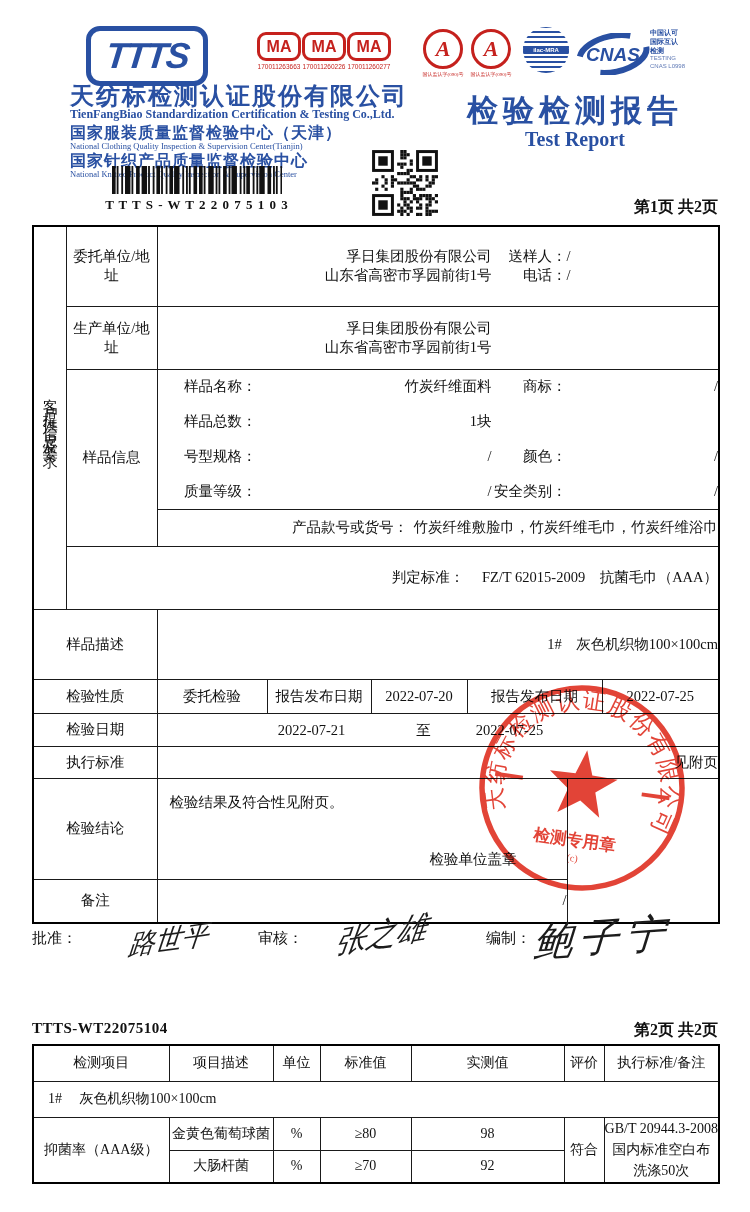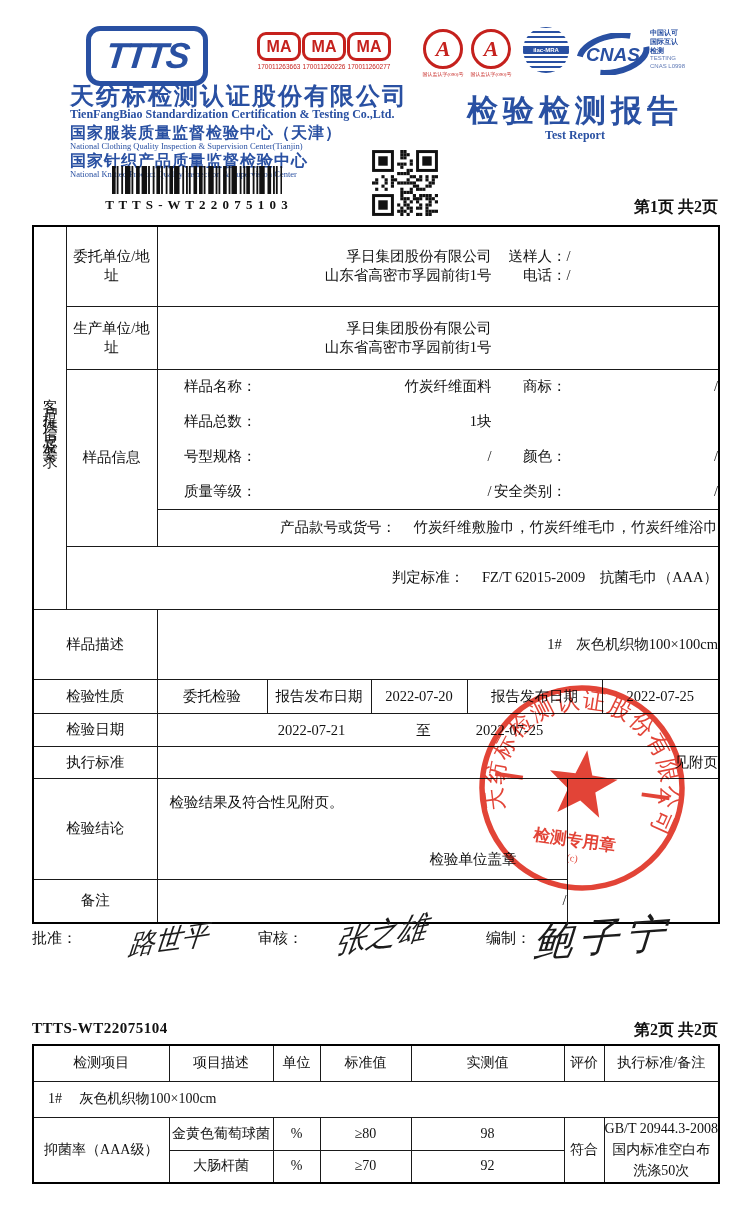--- a/index.html
+++ b/index.html
@@ -29,21 +29,21 @@
   .cal-cap{font-size:5px;color:#c5211d;margin-top:2px;white-space:nowrap;}
   .ilac{left:523px;top:27px;width:46px;height:46px;border-radius:50%;overflow:hidden;
     background:repeating-linear-gradient(0deg,#2950a2 0 1.6px,#fff 1.6px 5px);}
   .ilac-band{margin-top:19px;background:#2950a2;color:#fff;text-align:center;
     font:bold 6px "Liberation Sans",sans-serif;padding:1px 0;}
   .cnas-cap{left:650px;top:28px;font-family:"Liberation Sans",sans-serif;line-height:1.3;}
   .cnas-cap .c1{font-size:7px;font-weight:bold;color:#2950a2;}
   .cnas-cap .c2{font-size:6px;color:#5f79b5;}
   .rpt-cn{left:450px;top:90px;width:250px;text-align:center;font-size:31px;font-weight:bold;
     letter-spacing:5px;}
-  .rpt-en{left:450px;top:128px;width:250px;text-align:center;font-size:12px;font-weight:bold;}
+  .rpt-en{left:450px;top:128px;width:250px;text-align:center;font-size:20px;font-weight:bold;}
   .bc-text{left:104px;top:197px;width:186px;text-align:center;font-size:13px;font-weight:bold;
     letter-spacing:1px;}
   .pg-marker{font-size:16px;font-weight:bold;}
   .pg1{left:560px;top:197px;width:158px;text-align:right;}
 
   
   table{border-collapse:collapse;table-layout:fixed;}
   .t1{left:32px;top:225px;border-radius:28px;}
   .t1,.t2{position:absolute;width:686px;border:2.5px solid #000;}
   td{border:1px solid #1a1a1a;font-size:14.5px;vertical-align:middle;padding:0;
@@ -53,21 +53,21 @@
     font-size:15px;margin:0 auto;}
   .twolines{display:flex;flex-direction:column;justify-content:space-evenly;height:100%;}
   .twolines .ln{display:flex;align-items:center;}
   .ln .co{width:315px;padding-left:19px;}
   .ln .fl{width:75px;}
   .pair{display:grid;grid-template-columns:87px 235px 75px auto;align-items:center;
     height:100%;padding-left:12px;}
   .nb{border-bottom:none;}
   .nt{border-top:none;}
   .prod{padding-left:12px;}
-  .prod .pl{margin-right:14px;}
+  .prod .pl{margin-right:2px;}
   .judge{padding-left:14px;}
   .judge .jl{margin-right:14px;}
   .pad{padding-left:12px;}
   .relcell{position:relative;}
   .dspread span{position:absolute;top:50%;transform:translate(-50%,-50%);white-space:nowrap;}
   .concl-val{position:absolute;left:12px;top:14px;}
   .seal-label{position:absolute;left:272px;bottom:10px;}
   .t2{left:32px;top:1044px;}
   .t2 td{text-align:center;font-size:14px;}
   .t2 td.left{text-align:left;padding-left:14px;}

